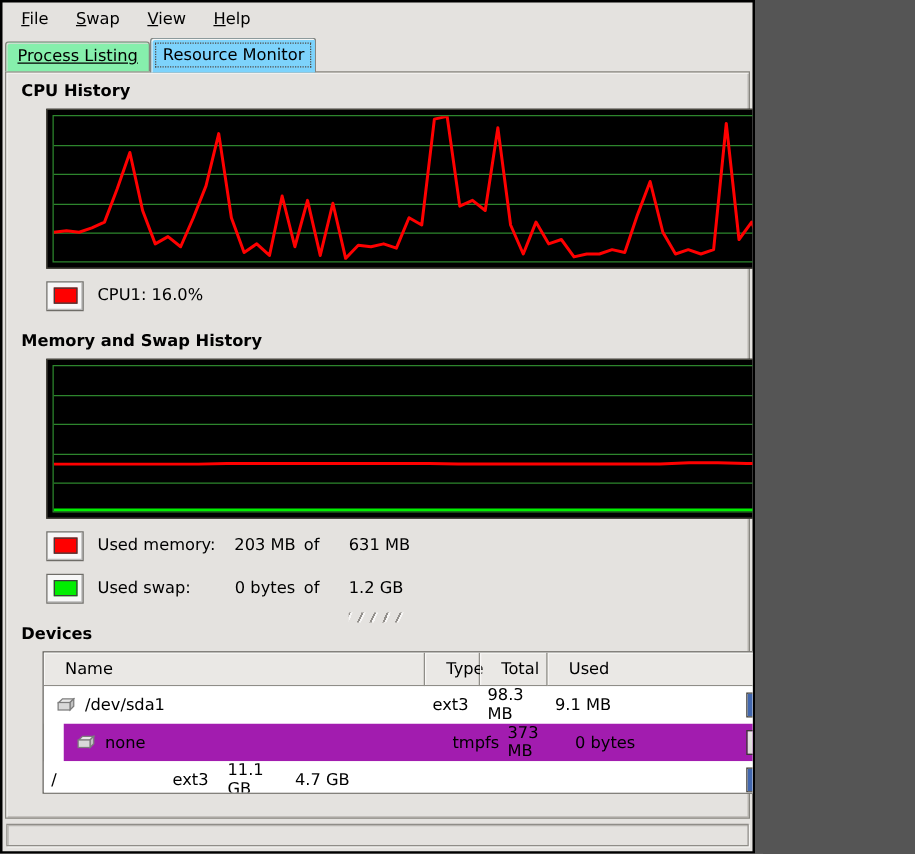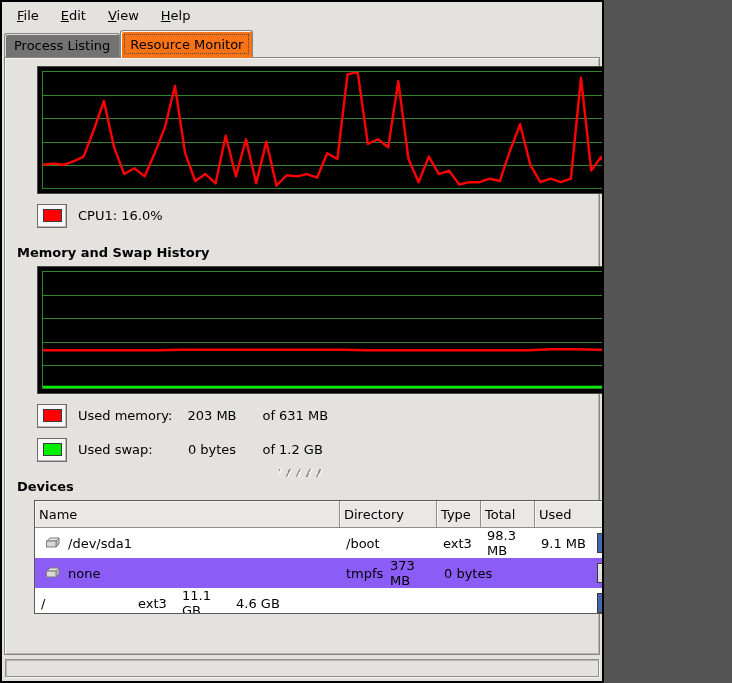--- a/index.html
+++ b/index.html
@@ -10,58 +10,58 @@
     display:flex;flex-direction:column;overflow:hidden;
   }
   
   .menubar{height:27px;display:flex;align-items:center;padding-left:8px;gap:8px;flex:0 0 auto;}
   .menu-item{display:inline-block;padding:3px 7px;cursor:default;}
   .menu-item::first-letter{text-decoration:underline;}
   
   .tabbar{height:28px;display:flex;align-items:flex-end;padding-left:2px;flex:0 0 auto;position:relative;z-index:2;}
   .tab{border:1px solid #87857f;border-bottom:none;padding:4px 9px 4px 9px;
        border-radius:3px 3px 0 0;position:relative;}
-  .tab.inactive{background:#737373;height:24px;box-shadow:inset 1px 1px 0 #dedcd9;}
-  .tab.active{background:#f97316;height:28px;box-shadow:inset 1px 1px 0 #f6f5f3;margin-bottom:-1px;padding-top:6px;}
+  .tab.inactive{background:#86efac;height:24px;box-shadow:inset 1px 1px 0 #dedcd9;text-decoration:underline;}
+  .tab.active{background:#7dd3fc;height:28px;box-shadow:inset 1px 1px 0 #f6f5f3;margin-bottom:-1px;padding-top:6px;}
   .tab.active::before{content:'';position:absolute;inset:3px 3px 4px 3px;border:1px dotted #4d4b47;pointer-events:none;}
   
   .notebook{flex:0 0 auto;height:598px;margin:0 2px;background:#e4e2df;
     border:1px solid #87857f;box-shadow:inset 1px 1px 0 #f6f5f3, inset -1px -1px 0 #b9b6b2;
     padding:8px 13px 6px 12px;position:relative;z-index:1;}
   .section-title{font-weight:bold;margin:0 0 6px 0;}
   
   .graph{margin-left:20px;width:682px;height:128px;background:#000;border:1px solid #49473f;
          padding:4px;position:relative;}
   .graph-inner{position:relative;width:100%;height:100%;border:1px solid #2d862d;}
   .gridline{position:absolute;left:0;right:0;height:1px;background:#2d862d;}
   .graph-svg{position:absolute;inset:0;width:100%;height:100%;}
   
   .legend-row{display:flex;align-items:center;margin:9px 0 0 20px;height:25px;}
   .swatch{width:30px;height:24px;background:#f7f7f7;border:1px solid #6f6d68;
           box-shadow:inset -1px -1px 0 #bbb;display:flex;align-items:center;justify-content:center;flex:0 0 auto;}
   .swatch-inner{width:19px;height:13px;border:1px solid #3c3c3c;}
   .legend-text{margin-left:11px;display:flex;align-items:center;}
   .mem-label{width:103px;}
   .mem-val1{width:62px;text-align:center;}
-  .mem-of{width:32px;text-align:right;}
+  .mem-of{width:32px;text-align:left;}
   .mem-val2{text-align:left;padding-left:4px;}
   
   .grip{width:46px;height:8px;margin:7px auto 2px auto;
     background:repeating-linear-gradient(115deg,#93908c 0 1.5px,#f7f6f5 1.5px 3px,rgba(0,0,0,0) 3px 9.2px);}
   
   .devices-wrap{margin-left:17px;width:688px;height:114px;border:1px solid #5c5a54;
     background:#fff;display:flex;}
   .table-main{flex:1 1 auto;display:flex;flex-direction:column;overflow:hidden;}
   .thead{display:flex;flex:0 0 27px;background:#eae8e5;}
   .th{border-right:1px solid #8f8d88;border-bottom:1px solid #8f8d88;
-      box-shadow:inset 1px 1px 0 #f8f7f5;display:flex;align-items:center;padding-left:4px;}
+      box-shadow:inset 1px 1px 0 #f8f7f5;display:flex;align-items:center;padding-left:17px;}
   .th:last-child{border-right:none;}
   .col-name{width:305px;}.col-dir{width:97px;}.col-type{width:44px;}.col-total{width:54px;}.col-used{flex:1;}
   .trow{display:flex;flex:0 0 29px;background:#fff;}
-  .trow.alt{background:#8b5cf6;}
+  .trow.alt{background:#a21caf;margin-left:16px;}
   .td{display:flex;align-items:center;padding-left:6px;height:100%;}
   .td.col-name{padding-left:9px;gap:7px;}
   .drive-icon{flex:0 0 auto;}
   
   .pbar{margin-left:auto;margin-right:7px;width:100px;height:20px;border:1px solid #3c3a36;
         background:linear-gradient(#e6e5e3,#dbdad8);position:relative;overflow:hidden;}
   .pbar-fill{position:absolute;left:0;top:0;bottom:0;background:#4267ae;}
   .pbar-label{position:absolute;inset:0;display:flex;align-items:center;justify-content:center;
               font-size:12px;color:#1d1d1d;}
   .pbar-label.light{color:#f2f2f2;}
@@ -79,32 +79,33 @@
     box-shadow:inset 1px 1px 0 #b9b6b2, 1px 1px 0 #f6f5f3;background:#e4e2df;}
   .spacer-mt18{margin-top:17px;}
 </style>
 </head>
 <body>
 
 <div class="window">
 
   <div class="menubar">
     <span class="menu-item">File</span>
-    <span class="menu-item">Edit</span>
+    <span class="menu-item">Swap</span>
     <span class="menu-item">View</span>
     <span class="menu-item">Help</span>
   </div>
 
   <div class="tabbar">
     <div class="tab inactive">Process Listing</div>
     <div class="tab active">Resource Monitor</div>
   </div>
 
   <div class="notebook">
 
+    <div class="section-title">CPU History</div>
     <div class="graph">
       <div class="graph-inner">
         <div class="gridline" style="top:20%"></div>
         <div class="gridline" style="top:40%"></div>
         <div class="gridline" style="top:60%"></div>
         <div class="gridline" style="top:80%"></div>
         <svg id="cpu-svg" class="graph-svg" viewBox="0 0 100 100" preserveAspectRatio="none">
             <polyline points="0.00,80.00 1.52,79.00 3.03,80.00 4.55,77.00 6.06,73.00 7.58,50.00 9.09,25.00 10.61,65.00 12.12,88.00 13.64,83.00 15.15,90.00 16.67,70.00 18.18,48.00 19.70,12.00 21.21,70.00 22.73,94.00 24.24,88.00 25.76,96.00 27.27,55.00 28.79,90.00 30.30,58.00 31.82,96.00 33.33,60.00 34.85,98.00 36.36,89.00 37.88,90.00 39.39,88.00 40.91,91.00 42.42,70.00 43.94,75.00 45.45,2.00 46.97,0.00 48.48,62.00 50.00,58.00 51.52,65.00 53.03,8.00 54.55,75.00 56.06,95.00 57.58,73.00 59.09,88.00 60.61,85.00 62.12,97.00 63.64,95.00 65.15,95.00 66.67,92.00 68.18,94.00 69.70,68.00 71.21,45.00 72.73,80.00 74.24,95.00 75.76,92.00 77.27,95.00 78.79,92.00 80.30,5.00 81.82,85.00 83.33,73.00 84.85,95.00 86.36,95.00 87.88,92.00 89.39,88.00 90.91,90.00 92.42,28.00 93.94,92.00 95.45,85.00 96.97,45.00 98.48,45.00 100.00,83.00" fill="none" stroke="#ff0000" stroke-width="2.4" vector-effect="non-scaling-stroke" stroke-linejoin="round"></polyline>
           </svg>
       </div>
@@ -152,36 +153,34 @@
       </span>
     </div>
 
     <div class="grip"></div>
 
     <div class="section-title">Devices</div>
     <div class="devices-wrap">
       <div class="table-main">
         <div class="thead">
           <div class="th col-name">Name</div>
-          <div class="th col-dir">Directory</div>
           <div class="th col-type">Type</div>
           <div class="th col-total">Total</div>
           <div class="th col-used">Used</div>
         </div>
 
         <div class="trow">
           <div class="td col-name">
             <svg class="drive-icon" width="17" height="13" viewBox="0 0 17 13">
               <polygon points="3,4 6,1 15,1 12,4" fill="#e9e9e9" stroke="#7d7d7d" stroke-width="1"></polygon>
               <polygon points="12,4 15,1 15,7 12,10" fill="#c2c2c2" stroke="#7d7d7d" stroke-width="1"></polygon>
               <rect x="2.5" y="4" width="9.5" height="6" fill="#d9d9d9" stroke="#7d7d7d" stroke-width="1"></rect>
             </svg>
             <span>/dev/sda1</span>
           </div>
-          <div class="td col-dir">/boot</div>
           <div class="td col-type">ext3</div>
           <div class="td col-total">98.3 MB</div>
           <div class="td col-used">
             <span>9.1 MB</span>
             <span class="pbar">
               <span class="pbar-fill" style="width: 9%;"></span>
               <span class="pbar-label">9 %</span>
             </span>
           </div>
         </div>
@@ -204,21 +203,21 @@
               <span class="pbar-label">0 %</span>
             </span>
           </div>
         </div>
 
         <div class="trow">
           <div class="td col-dir">/</div>
           <div class="td col-type">ext3</div>
           <div class="td col-total">11.1 GB</div>
           <div class="td col-used">
-            <span>4.6 GB</span>
+            <span>4.7 GB</span>
             <span class="pbar">
               <span class="pbar-fill" style="width: 54%;"></span>
               <span class="pbar-label light">54 %</span>
             </span>
           </div>
         </div>
       </div>
 
       <div class="vscroll">
         <div class="sbtn">▲</div>

